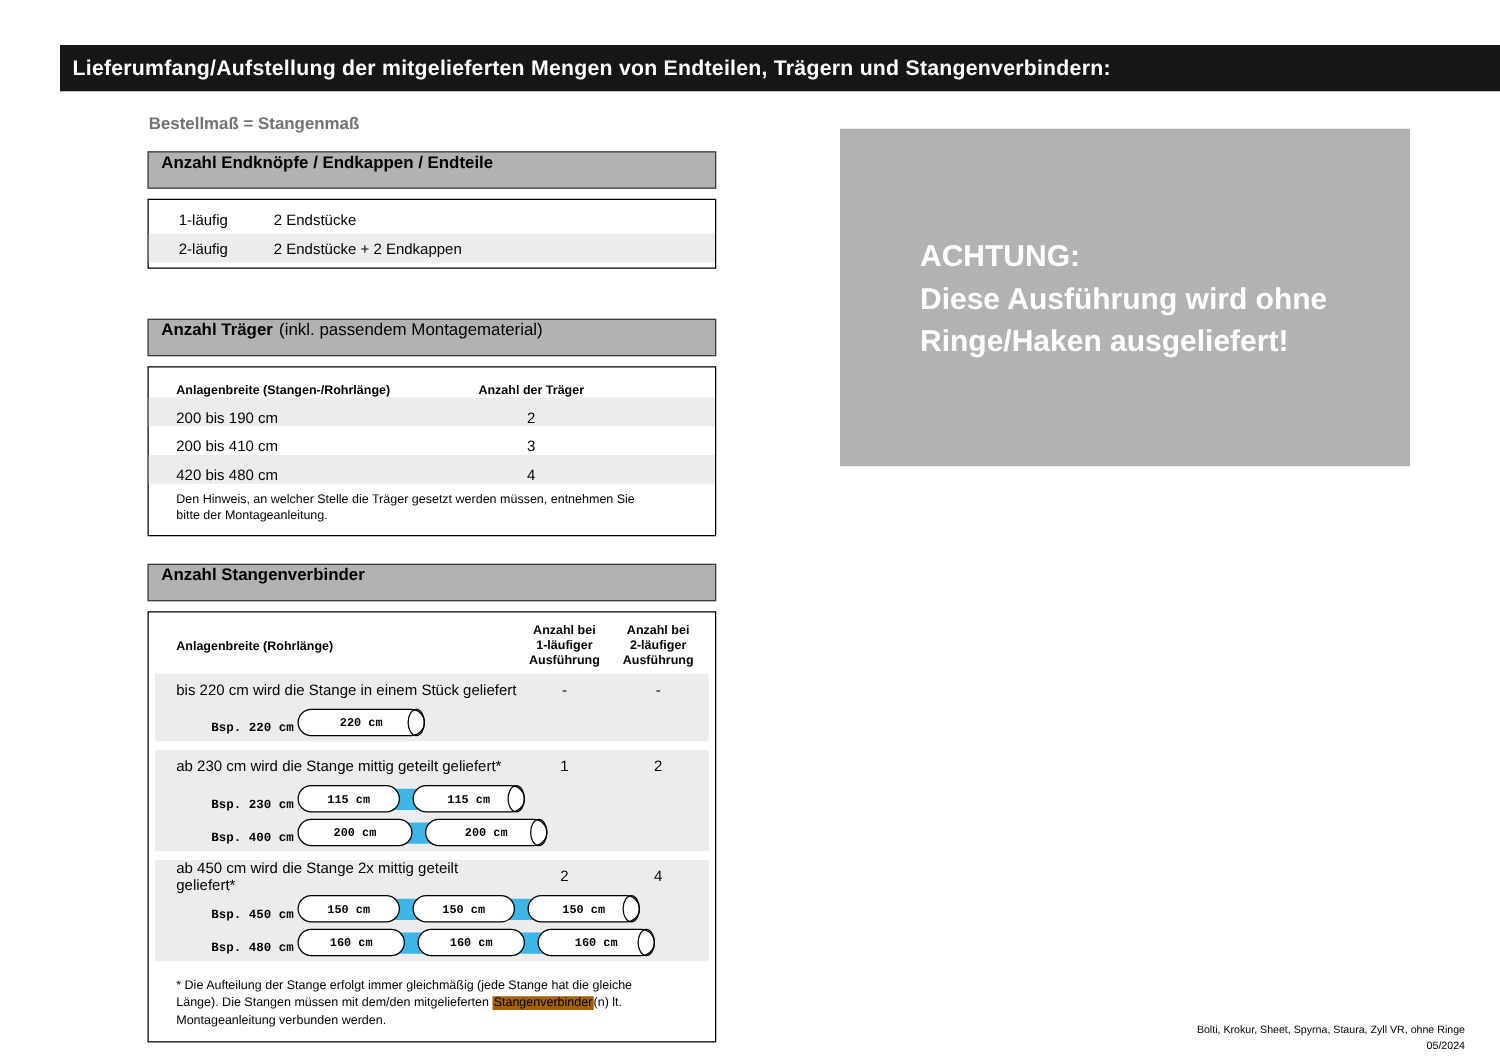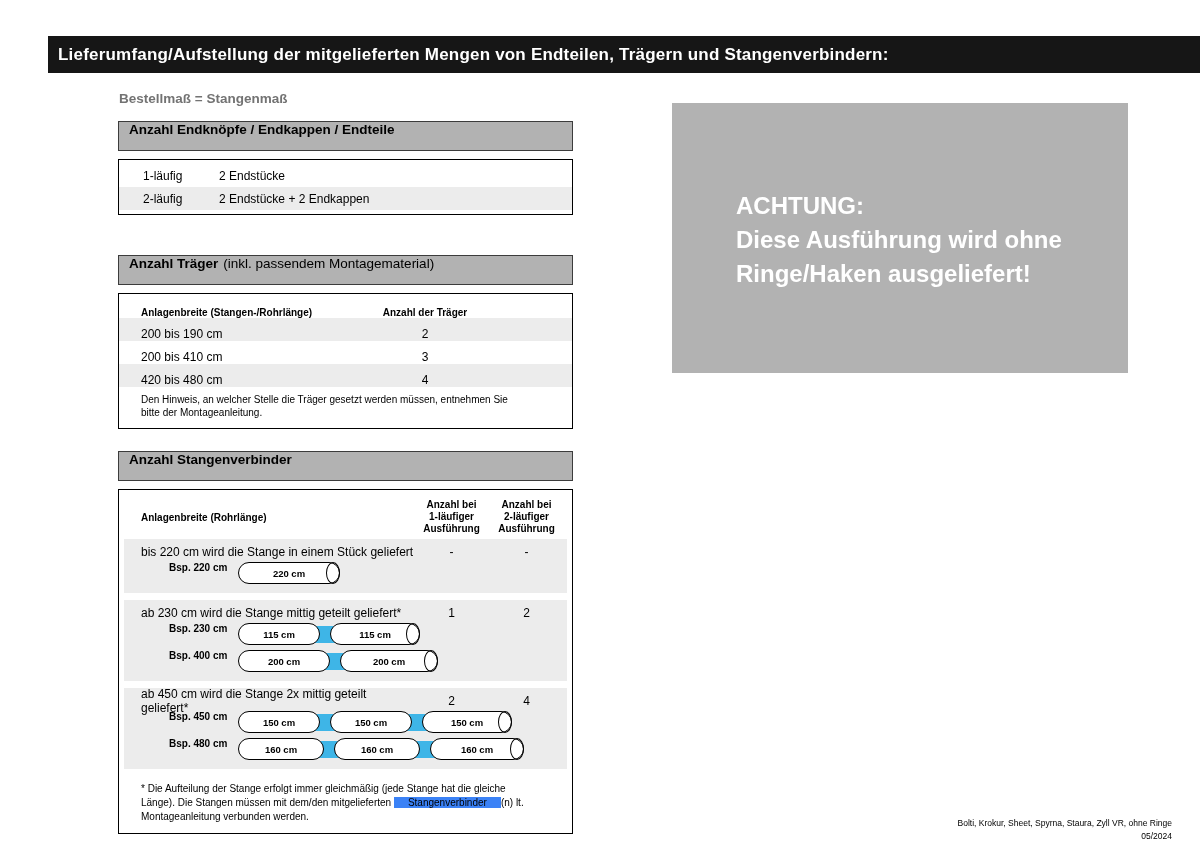--- a/index.html
+++ b/index.html
@@ -53,38 +53,38 @@
   .t3 { padding:5px 0 0; }
   .t3-head { display:flex; align-items:center; min-height:44px; font-size:10px; font-weight:bold; padding-right:8px; }
   .t3-head-c1 { flex:1; padding-left:22px; }
   .t3-head-c { width:75px; text-align:center; white-space:pre-line; line-height:12px; }
 
   .t3-block { background:#ececec; margin:0 5px 7px; padding:3px 0 4px; }
   .t3-row { display:flex; align-items:center; height:20px; font-size:12px; padding:0 3px 0 17px; }
   .t3-text { flex:1; }
   .t3-num { width:75px; text-align:center; }
 
-  .rod-row { display:flex; align-items:flex-start; height:27px; padding-left:45px; }
+  .rod-row { display:flex; align-items:flex-end; height:27px; padding-left:45px;font-family:Liberation Mono, monospace; }
   .rod-label { width:56px; text-align:right; font-size:10px; font-weight:bold; margin-right:13px; white-space:nowrap; }
   .rod { display:flex; align-items:center; }
   .rod-seg {
     position:relative; z-index:1; height:22px; box-sizing:border-box;
     background:#fff; border:1.4px solid #000; border-radius:11px;
     display:flex; align-items:center; justify-content:center;
     font-size:9.5px; font-weight:bold;
   }
   .rod-seg.last::after {
     content:""; position:absolute; right:-1.4px; top:-1.4px;
     width:14px; height:22px; box-sizing:border-box;
     border:1.4px solid #000; border-radius:50%;
   }
   .rod-conn { position:relative; z-index:0; width:32px; height:17px; margin:0 -11px; background:#3eb5e7; }
 
   .t3-footnote { font-size:10px; line-height:14px; padding:6px 30px 9px 22px; }
-  .hl { background:#3b82f6; padding:0 14px; }
+  .hl { background:#a16207; padding:0 1px; }
 
   
   .attention {
     position:absolute; left:672px; top:103px; width:456px; height:270px;
     background:#b2b2b2; box-sizing:border-box; padding:86px 30px 0 64px;
   }
   .attention .line { color:#fff; font-size:24px; font-weight:bold; line-height:34px; }
 
   .footer { position:absolute; right:28px; top:817px; text-align:right; font-size:8.5px; line-height:13px; }
 </style>

